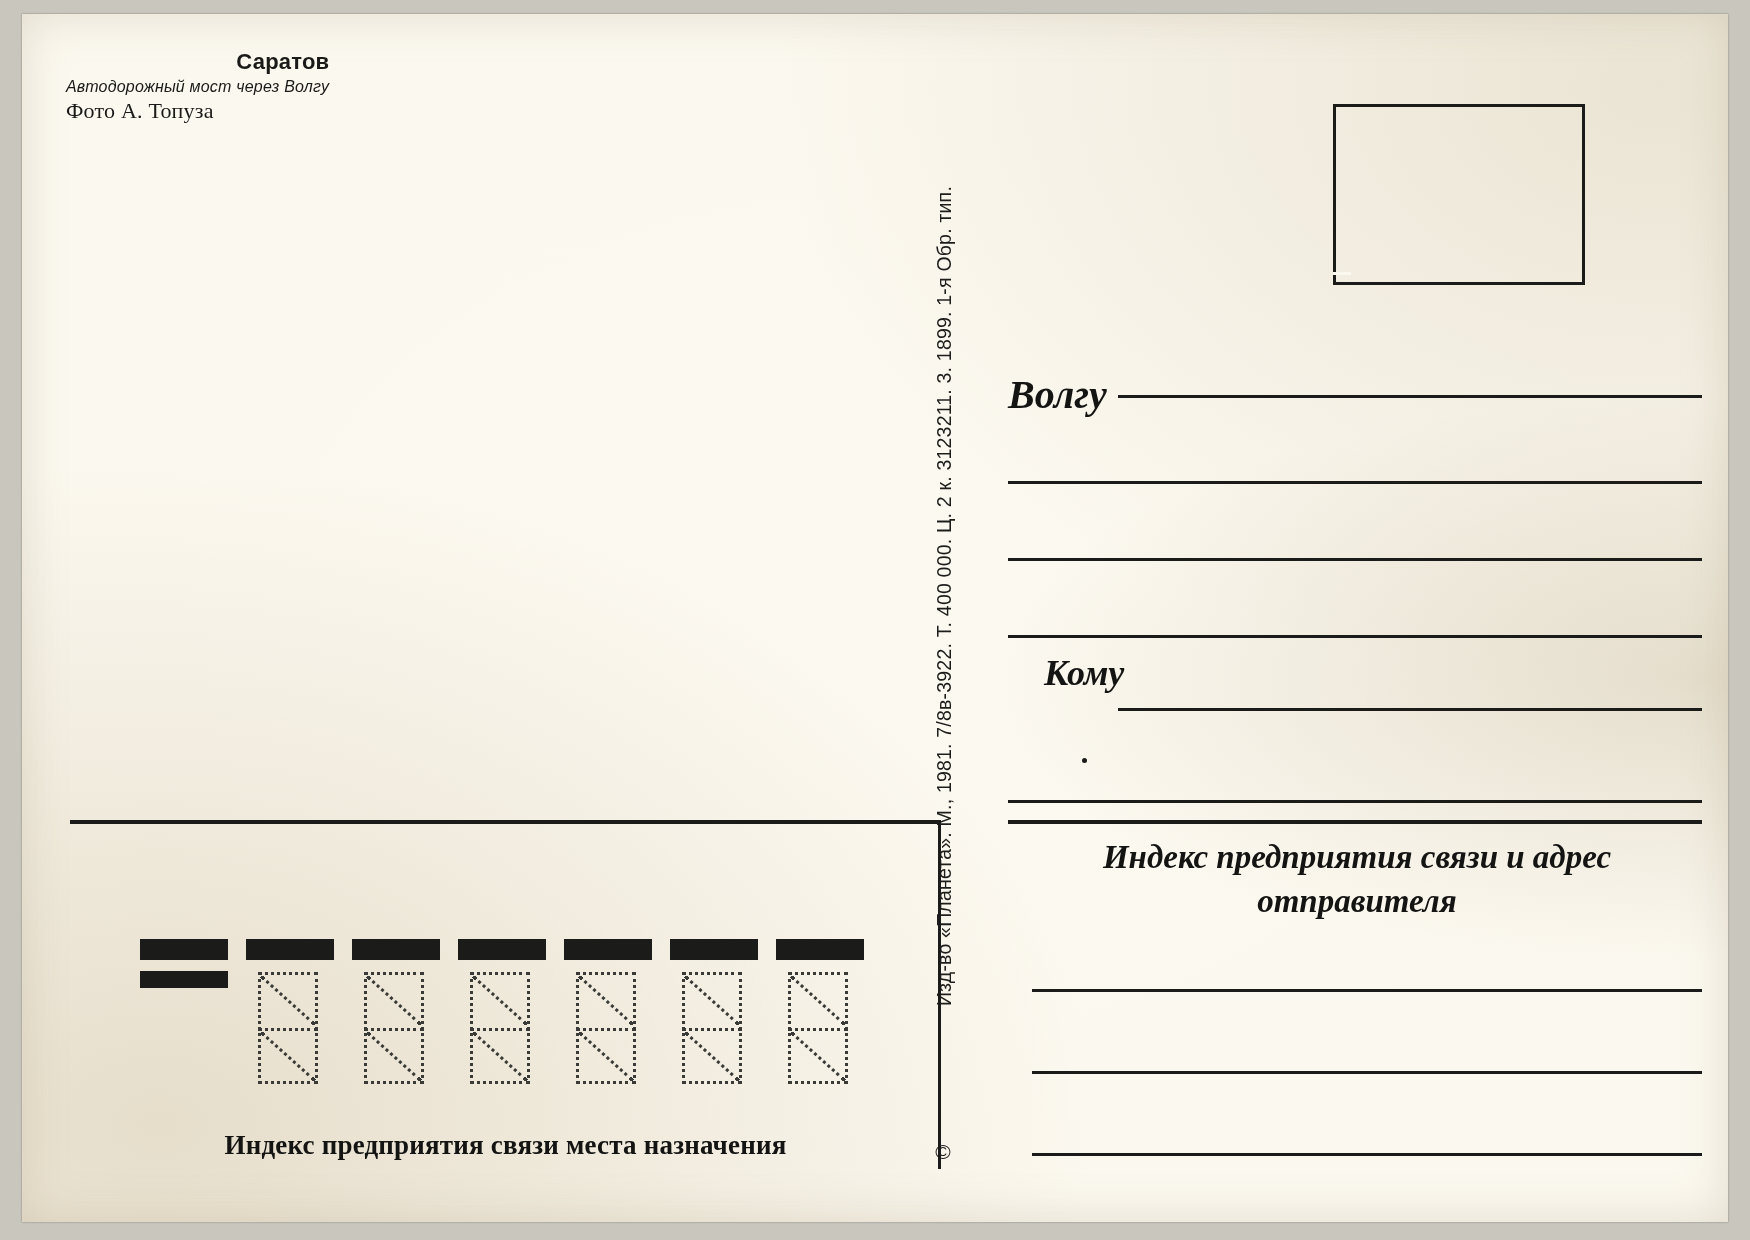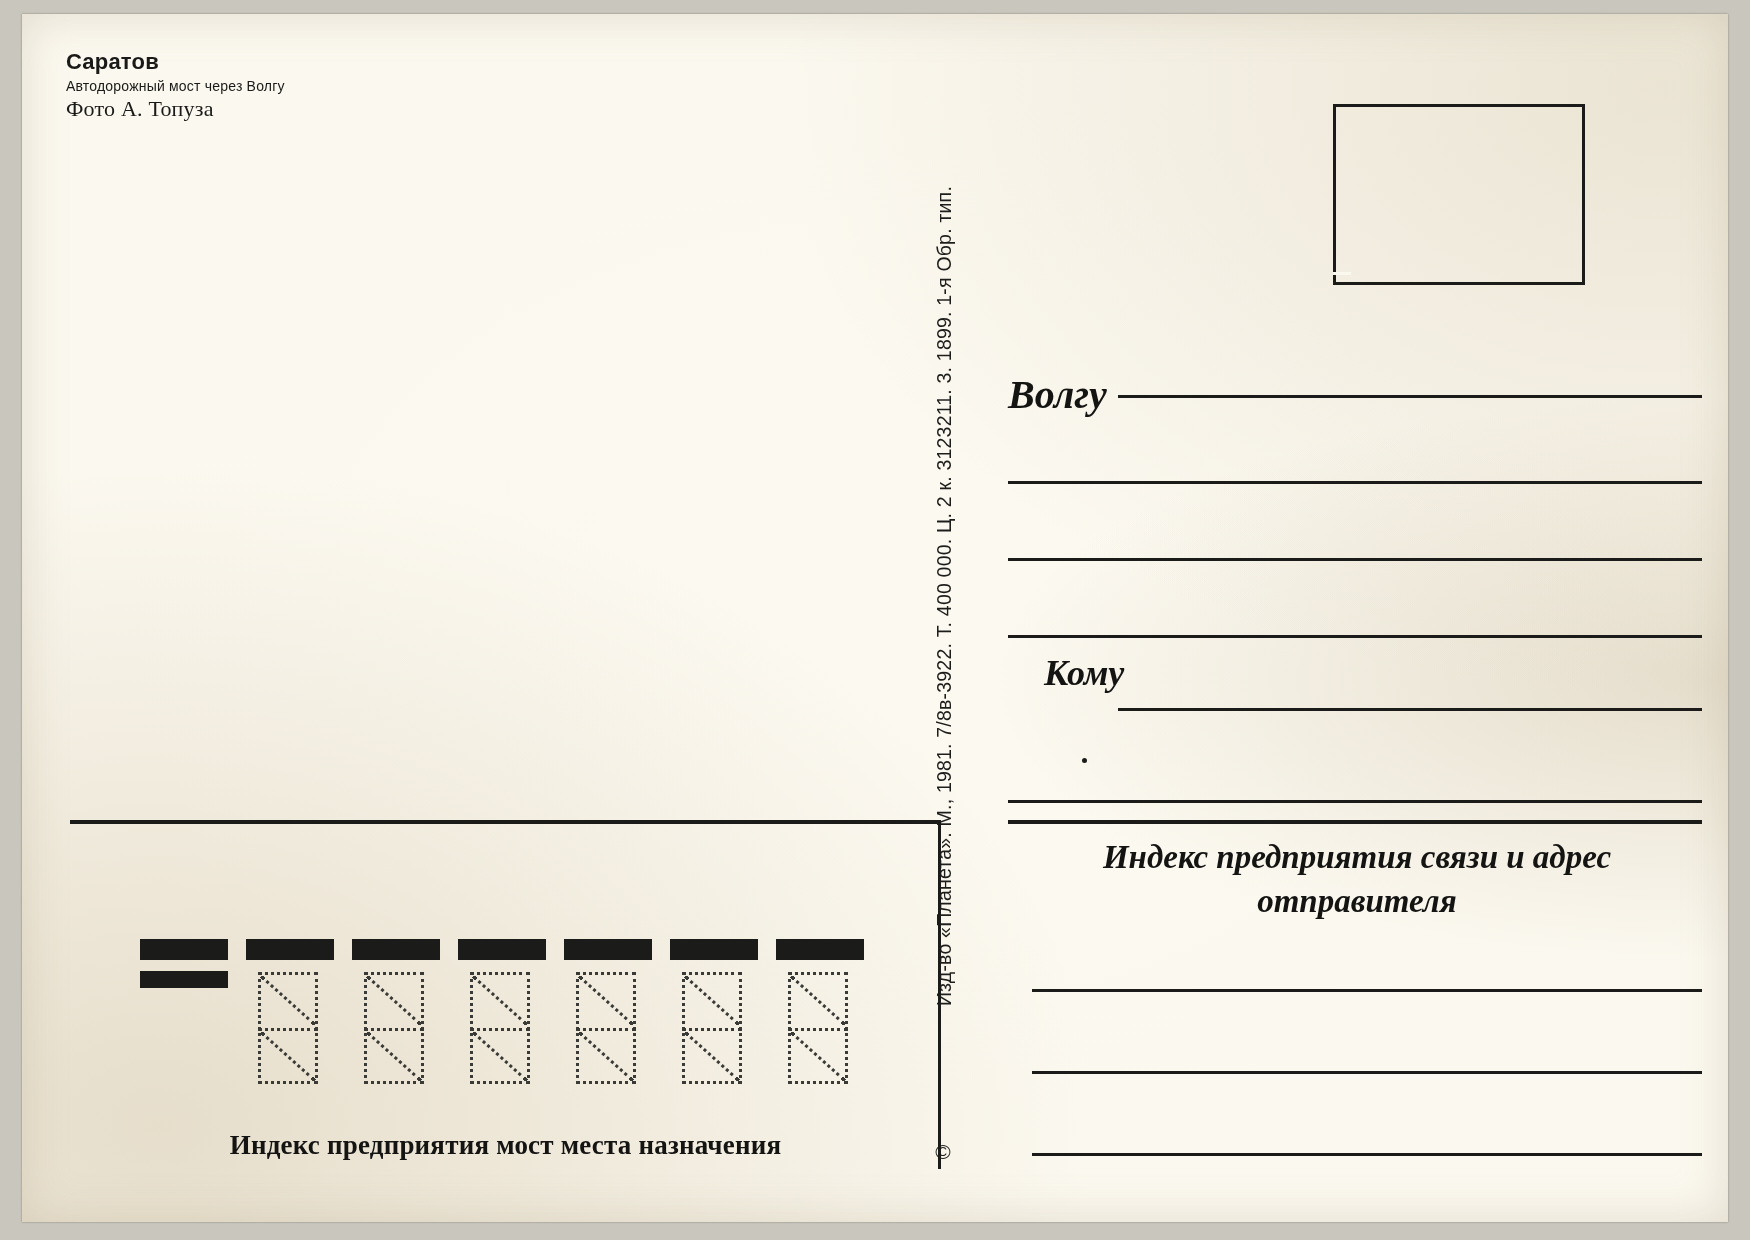--- a/index.html
+++ b/index.html
@@ -41,22 +41,22 @@
   }
 
   
   #caption {
     position: absolute;
     left: 44px;
     top: 34px;
     line-height: 1.30;
     color: #1a1a18;
   }
-  #caption .t1 { font-size: 22px; font-weight: 700; letter-spacing: .2px; }
-  #caption .t2 { font-size: 14px; font-weight: 400; letter-spacing: .2px; }
+  #caption .t1 { font-size: 22px; font-weight: 700; letter-spacing: .2px; text-align: right; }
+  #caption .t2 { font-size: 16px; font-weight: 400; letter-spacing: .2px; font-style: italic; }
   #caption .t3 { font-size: 22px; font-weight: 400; letter-spacing: .2px; font-family: Liberation Serif, serif; }
 
   
   #divider {
     position: absolute;
     left: 916px;
     top: 806px;
     width: 3px;
     height: 349px;
     background: #1b1b19;
@@ -323,15 +323,15 @@
       <div class="idx-bar"></div>
       <div class="idx-digit" style="margin-left:12px;">
         <div class="frame"></div>
         <div class="mid"></div>
         <div class="diag1"></div>
         <div class="diag2"></div>
       </div>
     </div>
   </div>
 
-  <div id="index-caption">Индекс предприятия мост места назначения</div>
+  <div id="index-caption">Индекс предприятия связи места назначения</div>
 
 </div>
 
 </body></html>

